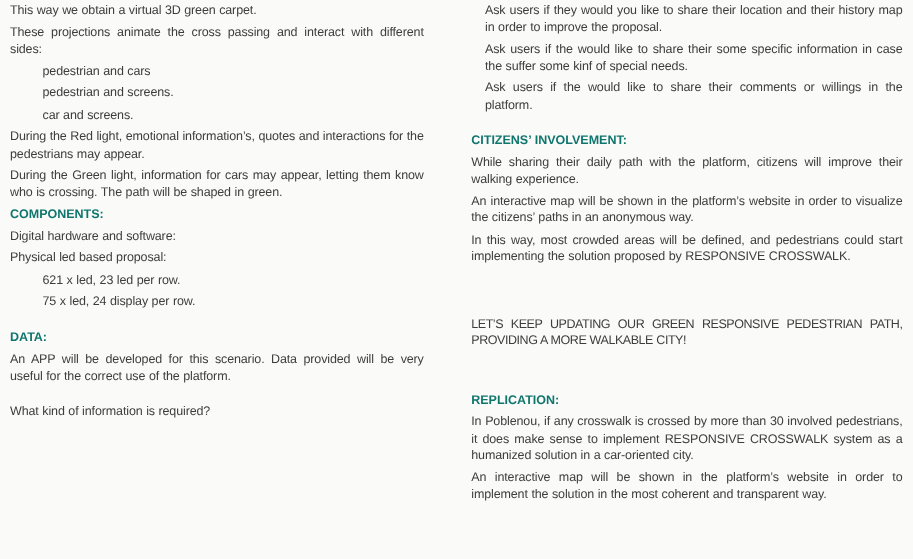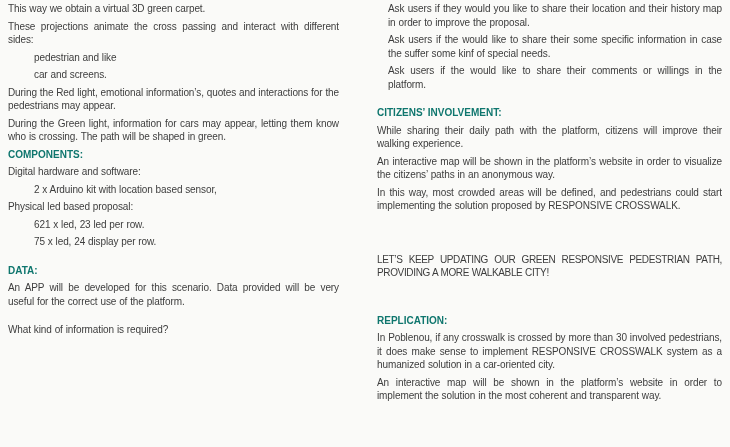--- a/index.html
+++ b/index.html
@@ -51,29 +51,29 @@
   .gap-34 { margin-top: 34px; }
 </style>
 </head>
 <body>
 
 <div class="page">
 
   <div class="col col-left">
     <p>This way we obtain a virtual 3D green carpet.</p>
     <p>These projections animate the cross passing and interact with different sides:</p>
-    <p class="indent">pedestrian and like</p>
+    <p class="indent">pedestrian and cars</p>
+    <p class="indent">pedestrian and screens.</p>
     <p class="indent">car and screens.</p>
 
     <p class="gap-16">During the Red light, emotional information’s, quotes and interactions for the pedestrians may appear.</p>
     <p>During the Green light, information for cars may appear, let­ting them know who is crossing. The path will be shaped in green.</p>
 
     <p class="heading gap-16">COMPONENTS:</p>
     <p>Digital hardware and software:</p>
-    <p class="indent">2 x Arduino kit with location based sensor,</p>
 
     <p class="gap-16">Physical led based proposal:</p>
     <p class="indent">621 x led, 23 led per row.</p>
     <p class="indent">75 x led, 24 display per row.</p>
 
     <p class="heading gap-15">DATA:</p>
     <p>An APP will be developed for this scenario. Data provided will be very useful for the correct use of the platform.</p>
 
     <p class="gap-15">What kind of information is required?</p>
   </div>

